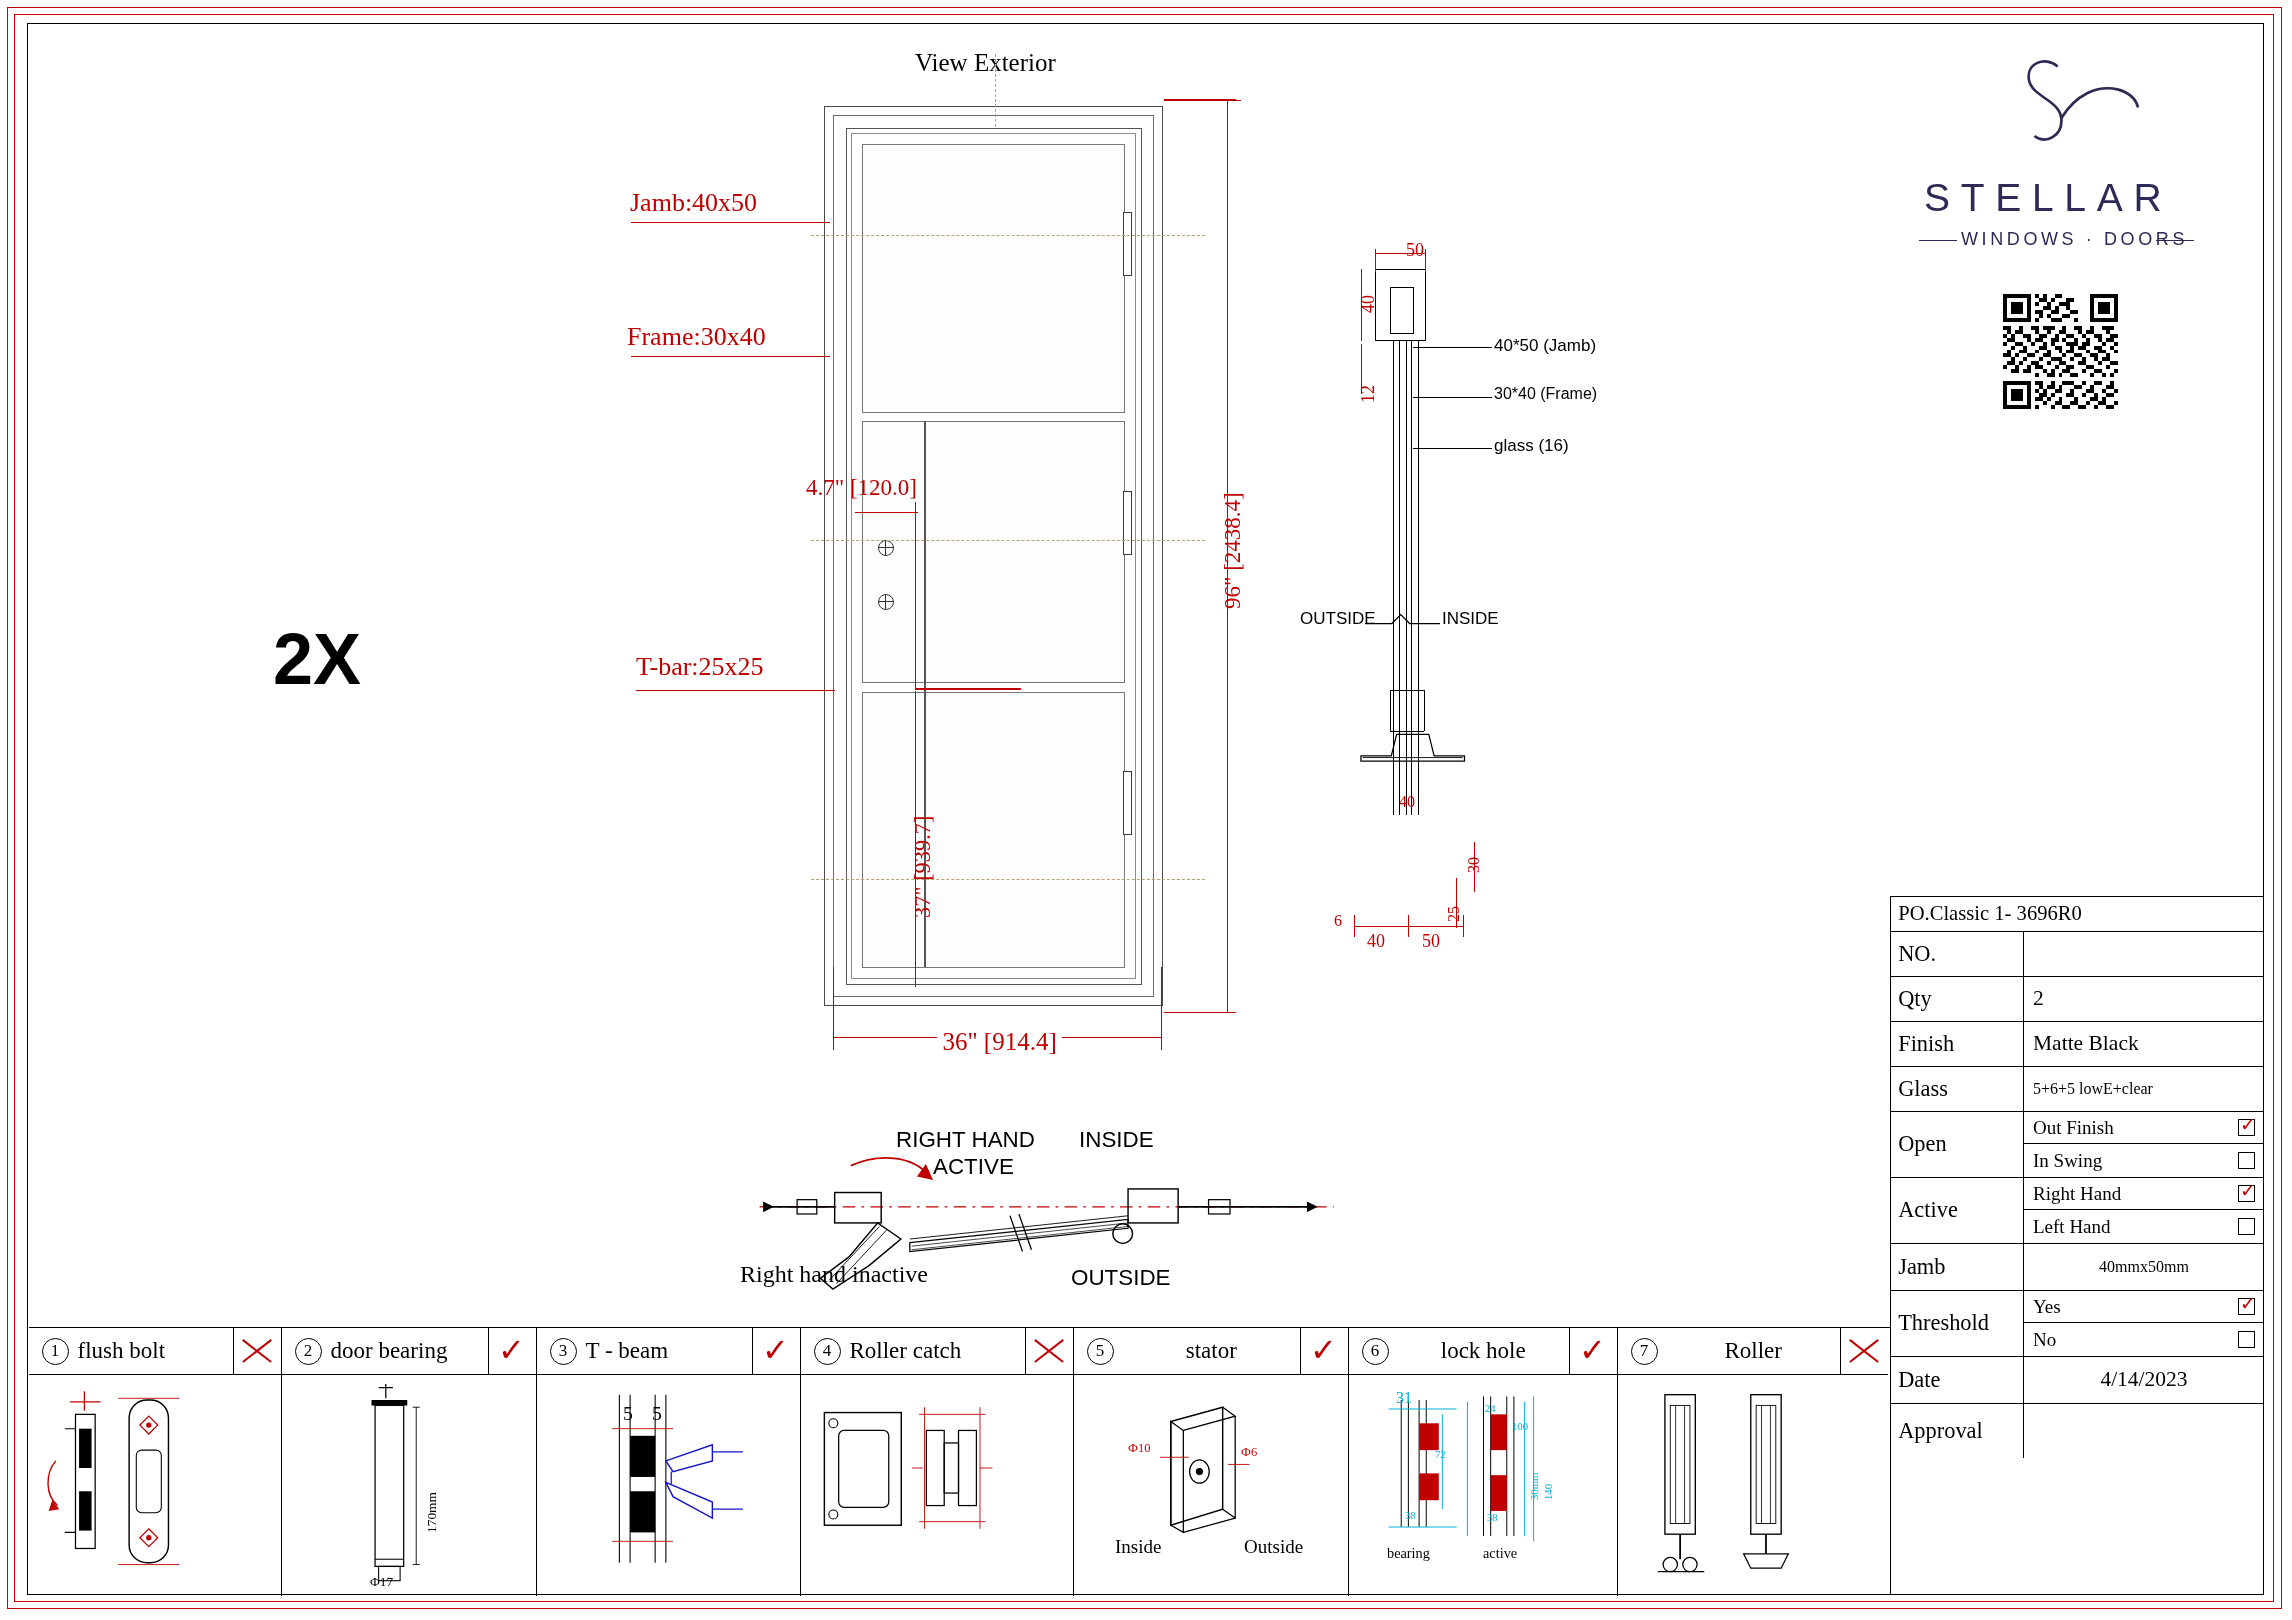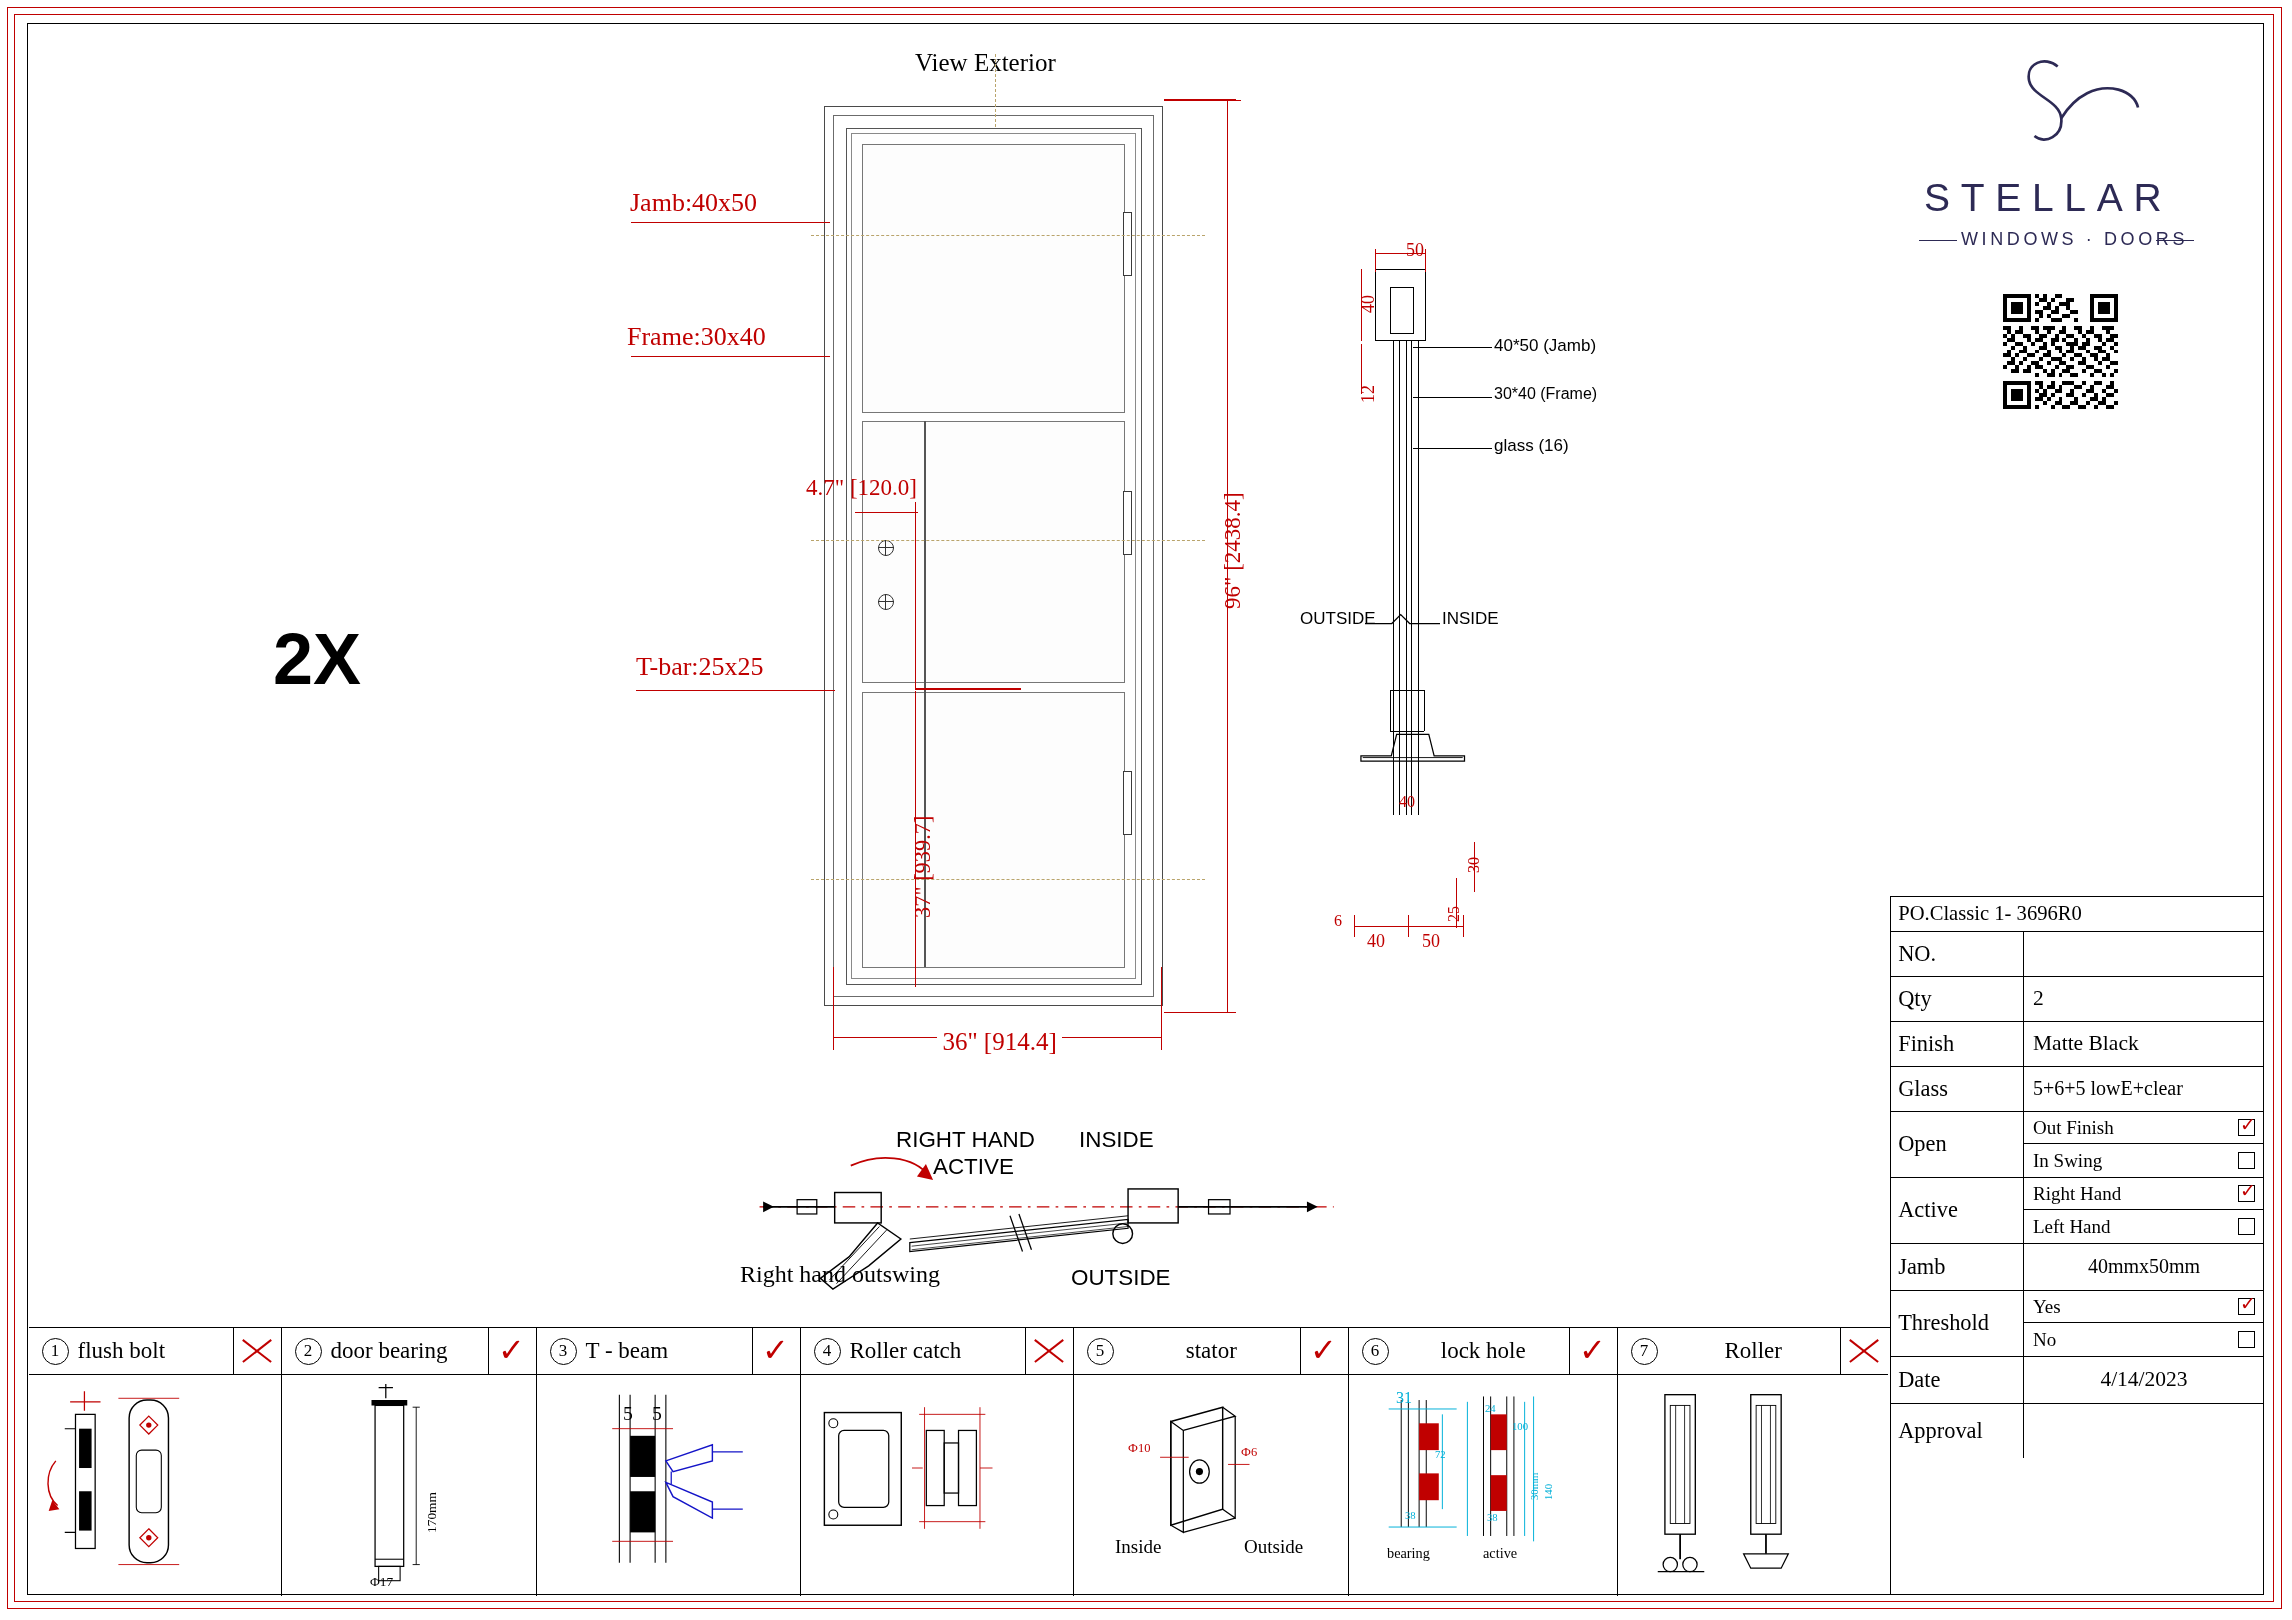--- a/index.html
+++ b/index.html
@@ -122,21 +122,21 @@
     box-sizing:border-box;
     display:flex; align-items:center;
   }
   #titleblock .tb-val {
     flex:1;
     padding:4.5px 9px;
     font-size:21.5px;
     box-sizing:border-box;
     display:flex; align-items:center;
   }
-  #titleblock .tb-val.small { font-size:20px; }
+  #titleblock .tb-val.small { font-size:16px; }
   #titleblock .tb-split { flex:1; display:flex; flex-direction:column; }
   #titleblock .tb-split .sub {
     display:flex; align-items:center; justify-content:space-between;
     padding:2.7px 9px;
     font-size:19px;
     height:50%;
     box-sizing:border-box;
   }
   #titleblock .tb-split .sub.topline { border-bottom:1.3px solid #000; }
   .chk {
@@ -593,21 +593,21 @@
       <circle cx="424" cy="98" r="11" fill="none" stroke="#000" stroke-width="1.6"></circle>
 
       <path d="M120 22 C150 8, 190 10, 208 34" fill="none" stroke="#c00000" stroke-width="2"></path>
       <path d="M204 20 L212 38 L194 34 Z" fill="#c00000"></path>
     </svg>
   </div>
   <div class="lbl blk" style="left:896px;top:1127px;font-size:22.4px;font-family:'Liberation Sans',sans-serif;">RIGHT  HAND</div>
   <div class="lbl blk" style="left:933px;top:1154px;font-size:22.4px;font-family:'Liberation Sans',sans-serif;">ACTIVE</div>
   <div class="lbl blk" style="left:1079px;top:1127px;font-size:22.4px;font-family:'Liberation Sans',sans-serif;">INSIDE</div>
   <div class="lbl blk" style="left:1071px;top:1265px;font-size:22.4px;font-family:'Liberation Sans',sans-serif;">OUTSIDE</div>
-  <div class="lbl blk" style="left:740px;top:1261px;font-size:24px;">Right hand outswing</div>
+  <div class="lbl blk" style="left:740px;top:1261px;font-size:24px;">Right hand inactive</div>
 
   <div id="hardware">
 
     <div class="hw-cell" style="width:253px;">
       <div class="hw-head">
         <div class="hw-num">1</div>
         <div class="hw-name">flush bolt</div>
         <div class="hw-mark mark-x"></div>
       </div>
       <div class="hw-body">

